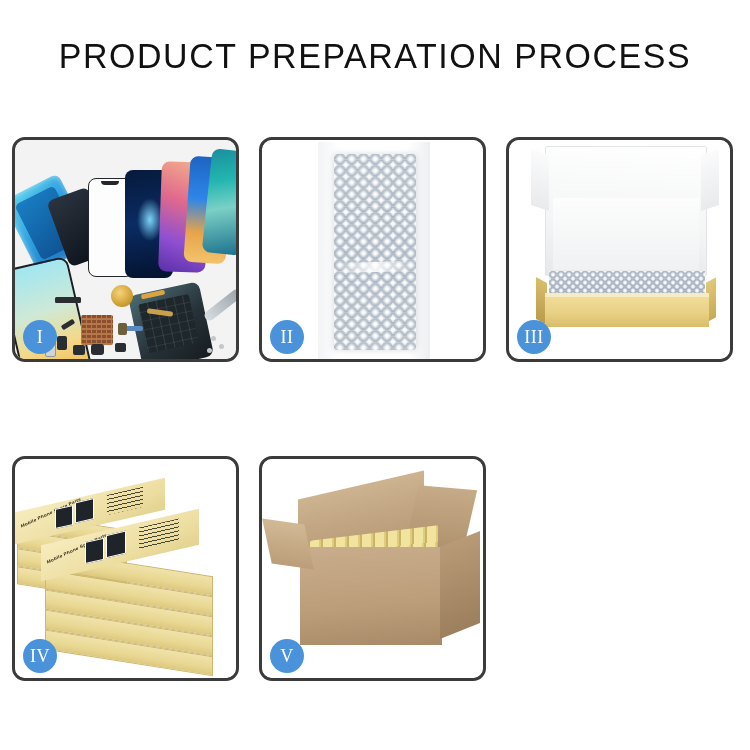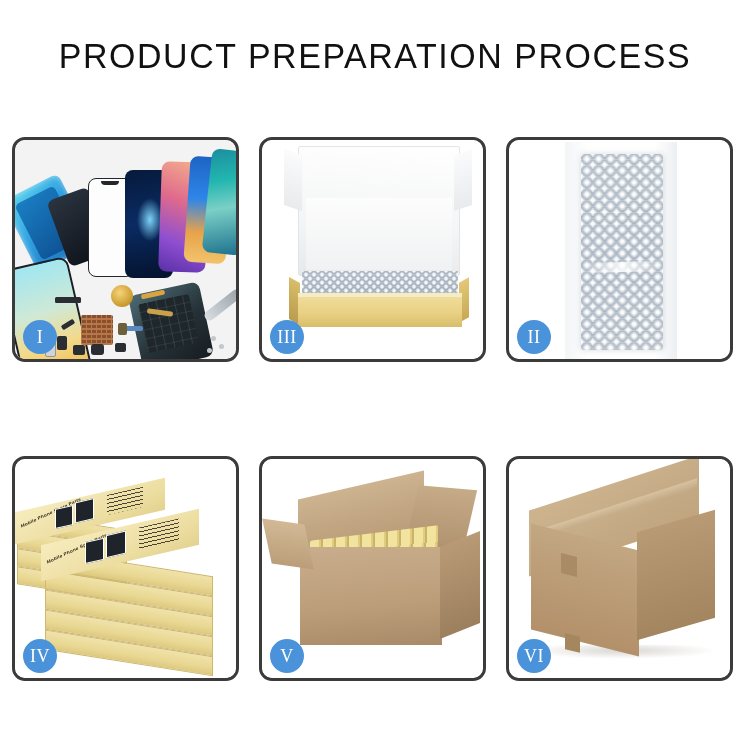--- a/index.html
+++ b/index.html
@@ -410,45 +410,45 @@
       <div class="part part-s7"></div>
       <div class="screw" style="left:196px; top:196px;"></div>
       <div class="screw" style="left:204px; top:204px;"></div>
       <div class="screw" style="left:192px; top:208px;"></div>
       <div class="tool"></div>
     </div>
     <div class="badge">I</div>
   </div>
 
   <div class="panel">
+    <div class="panel-inner scene2">
+      <div class="bw-bag">
+        <div class="bw-sheet"></div>
+        <div class="bw-sheen"></div>
+      </div>
+    </div>
+    <div class="badge">II</div>
+  </div>
+
+  <div class="panel">
     <div class="panel-inner scene3">
       <div class="b3-lid"></div>
       <div class="b3-lid-l"></div>
       <div class="b3-lid-r"></div>
       <div class="b3-foam"></div>
       <div class="b3-bubbles"></div>
       <div class="b3-left"></div>
       <div class="b3-right"></div>
       <div class="b3-rim"></div>
       <div class="b3-front"></div>
     </div>
     <div class="badge">III</div>
   </div>
 
   <div class="panel">
-    <div class="panel-inner scene2">
-      <div class="bw-bag">
-        <div class="bw-sheet"></div>
-        <div class="bw-sheen"></div>
-      </div>
-    </div>
-    <div class="badge">II</div>
-  </div>
-
-  <div class="panel">
     <div class="panel-inner scene4">
 
       <div class="kbox" style="left:2px;  top:62px;  width:108px; height:16px; transform:skewY(9deg);"></div>
       <div class="kbox" style="left:2px;  top:80px;  width:108px; height:16px; transform:skewY(9deg);"></div>
       <div class="kbox" style="left:2px;  top:98px;  width:108px; height:16px; transform:skewY(9deg);"></div>
       <div class="kbox" style="left:2px;  top:116px; width:108px; height:16px; transform:skewY(9deg);"></div>
 
       <div class="kbox-top" style="left:0px; top:36px; width:150px; height:32px; transform:skewY(-13deg);">
         <div class="kb-label" style="left:6px; top:13px; transform:rotate(-13deg);">Mobile Phone Spare Parts</div>
         <div class="kb-photo" style="left:40px; top:6px;  width:16px; height:18px;"></div>
@@ -479,26 +479,14 @@
       <div class="c5-flap-right"></div>
       <div class="c5-fill"></div>
       <div class="c5-rim"></div>
       <div class="c5-body"></div>
       <div class="c5-side"></div>
       <div class="c5-flap-left"></div>
     </div>
     <div class="badge">V</div>
   </div>
 
-  <div class="panel">
-    <div class="panel-inner scene6">
-      <div class="c6-shadow"></div>
-      <div class="c6-top"></div>
-      <div class="c6-tape"></div>
-      <div class="c6-front"></div>
-      <div class="c6-side"></div>
-      <div class="c6-tab1"></div>
-      <div class="c6-tab2"></div>
-    </div>
-    <div class="badge">VI</div>
-  </div>
 
 </div>
 
 </body></html>

